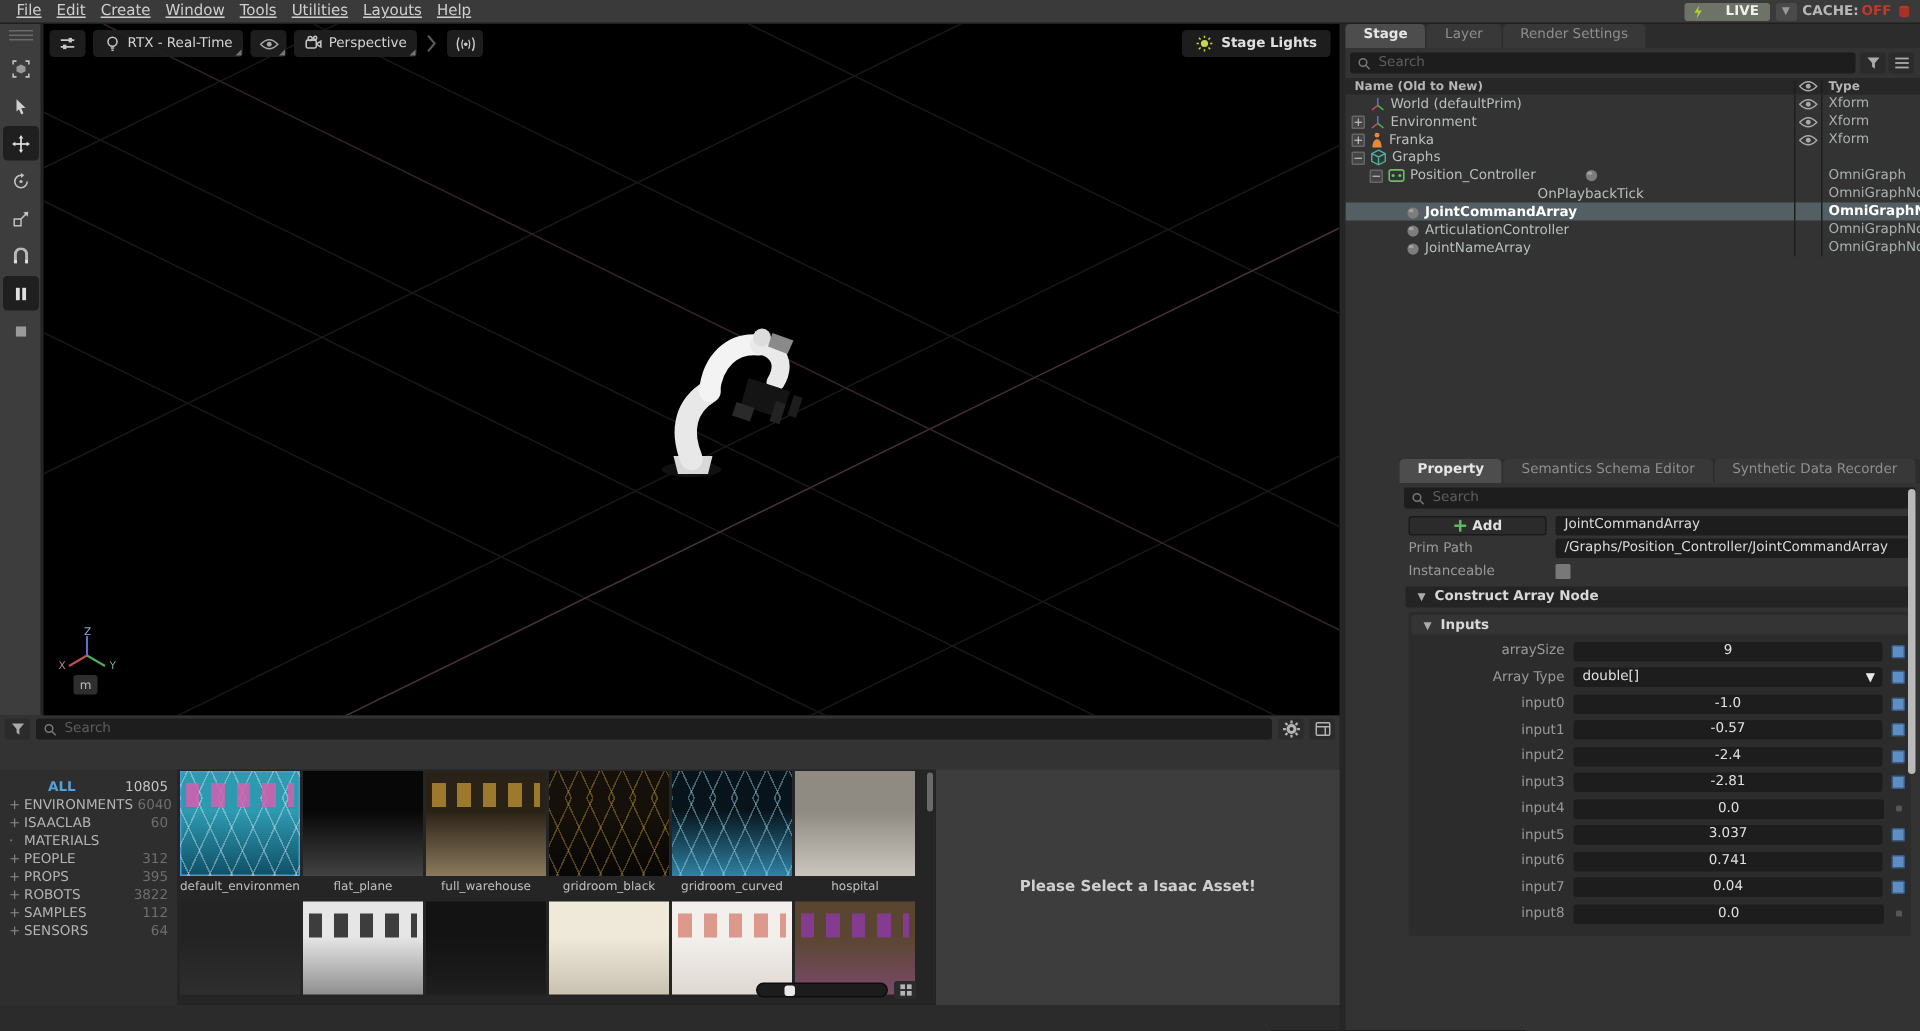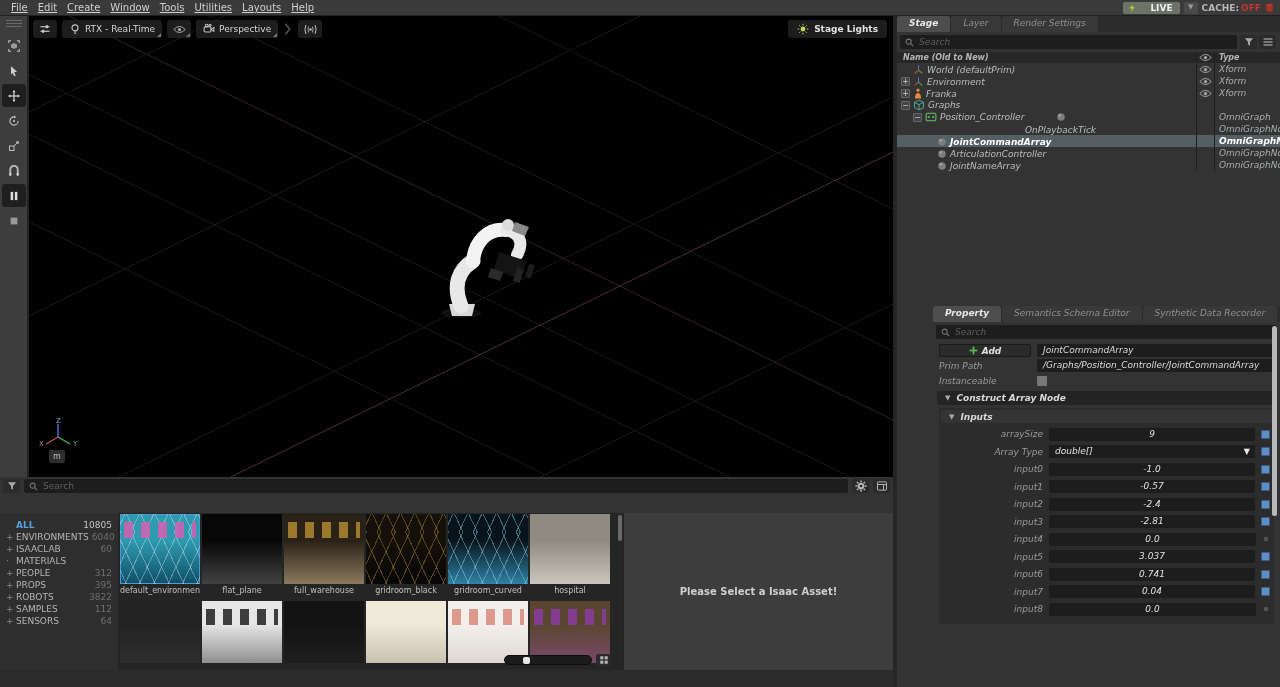--- a/index.html
+++ b/index.html
@@ -40,21 +40,21 @@
   .vp-btn .corner { position:absolute; right:1px; bottom:1px; width:0; height:0;
                     border-left:4px solid transparent; border-bottom:4px solid #777; }
   .stage-lights { position:absolute; right:6px; top:4px; display:flex; align-items:center; gap:5px;
                   background:rgba(32,32,32,.92); border-radius:3px; height:18px; padding:0 9px;
                   color:#e0e0e0; font-size:9px; font-weight:bold; }
   .axis-gizmo { position:absolute; left:8px; bottom:14px; width:44px; height:46px; }
   .axis-m { position:absolute; left:12px; bottom:0; width:16px; height:13px; background:#2e2e2e;
             border-radius:2px; color:#bbb; font-size:8px; text-align:center; line-height:13px; }
 
   
-  .right-panel { position:absolute; left:897px; top:16px; width:383px; height:671px; background:#333;font-style:italic; }
+  .right-panel { position:absolute; left:897px; top:16px; width:383px; height:671px; background:#333; }
   .tabs { display:flex; height:16px; background:#2c2c2c; gap:1px; }
   .tab { padding:2px 12px; font-size:9px; color:#8f8f8f; background:#383838; border-radius:3px 3px 0 0;
          white-space:nowrap; }
   .tab.active { background:#4d4d4d; color:#e6e6e6; font-weight:bold; }
   .searchbar { display:flex; align-items:center; gap:5px; background:#1d1d1d; border-radius:2px;
                height:14px; margin:3px 3px; padding:0 5px; color:#5e5e5e; font-size:9px; flex:1; }
   .search-row { display:flex; align-items:center; }
 
   .stage-head { display:flex; height:11px; background:#272727; font-size:8px; color:#b5b5b5;
                 font-weight:bold; align-items:center; }
@@ -102,21 +102,21 @@
   
   .bottom-panel { position:absolute; left:0; top:477px; width:893px; height:193px; background:#333; }
   .bp-search-row { display:flex; align-items:center; height:18px; padding:2px 3px; gap:4px; }
   .icon-btn { width:17px; height:14px; background:#2b2b2b; border-radius:2px; display:flex;
               align-items:center; justify-content:center; }
   .bp-body { position:absolute; left:0; top:36px; right:0; bottom:0; display:flex; }
   .cats { width:118px; background:#2e2e2e; padding:6px 6px; overflow:hidden; }
   .cat { display:flex; align-items:center; height:12px; font-size:9px; color:#b5b5b5; gap:3px; }
   .cat .pfx { width:7px; color:#8a8a8a; font-size:9px; }
   .cat .cnt { margin-left:auto; color:#6f6f6f; }
-  .cat.selected .lbl { color:#56a0d8; font-weight:bold; }
+  .cat.selected .lbl { color:#56a0d8; font-weight:bold;margin-left:16px; }
   .cat.selected .cnt { color:#c5c5c5; }
   .thumbs { width:505px; background:#252525; position:relative; overflow:hidden; }
   .thumb-row { display:flex; gap:2px; padding:1px 2px 0; }
   .thumb { width:80px; }
   .thumb-img { height:70px; background:#444; position:relative; overflow:hidden; }
   .thumb.sel .thumb-img { outline:1px solid #4a9ad4; outline-offset:-1px; }
   .thumb-label { height:14px; font-size:8px; color:#c0c0c0; text-align:center; line-height:14px;
                  overflow:hidden; white-space:nowrap; }
   .thumb-grid { position:absolute; inset:0; }
   .t-scroll { position:absolute; right:1px; top:2px; width:4px; height:26px; background:#6a6a6a; border-radius:2px; }

